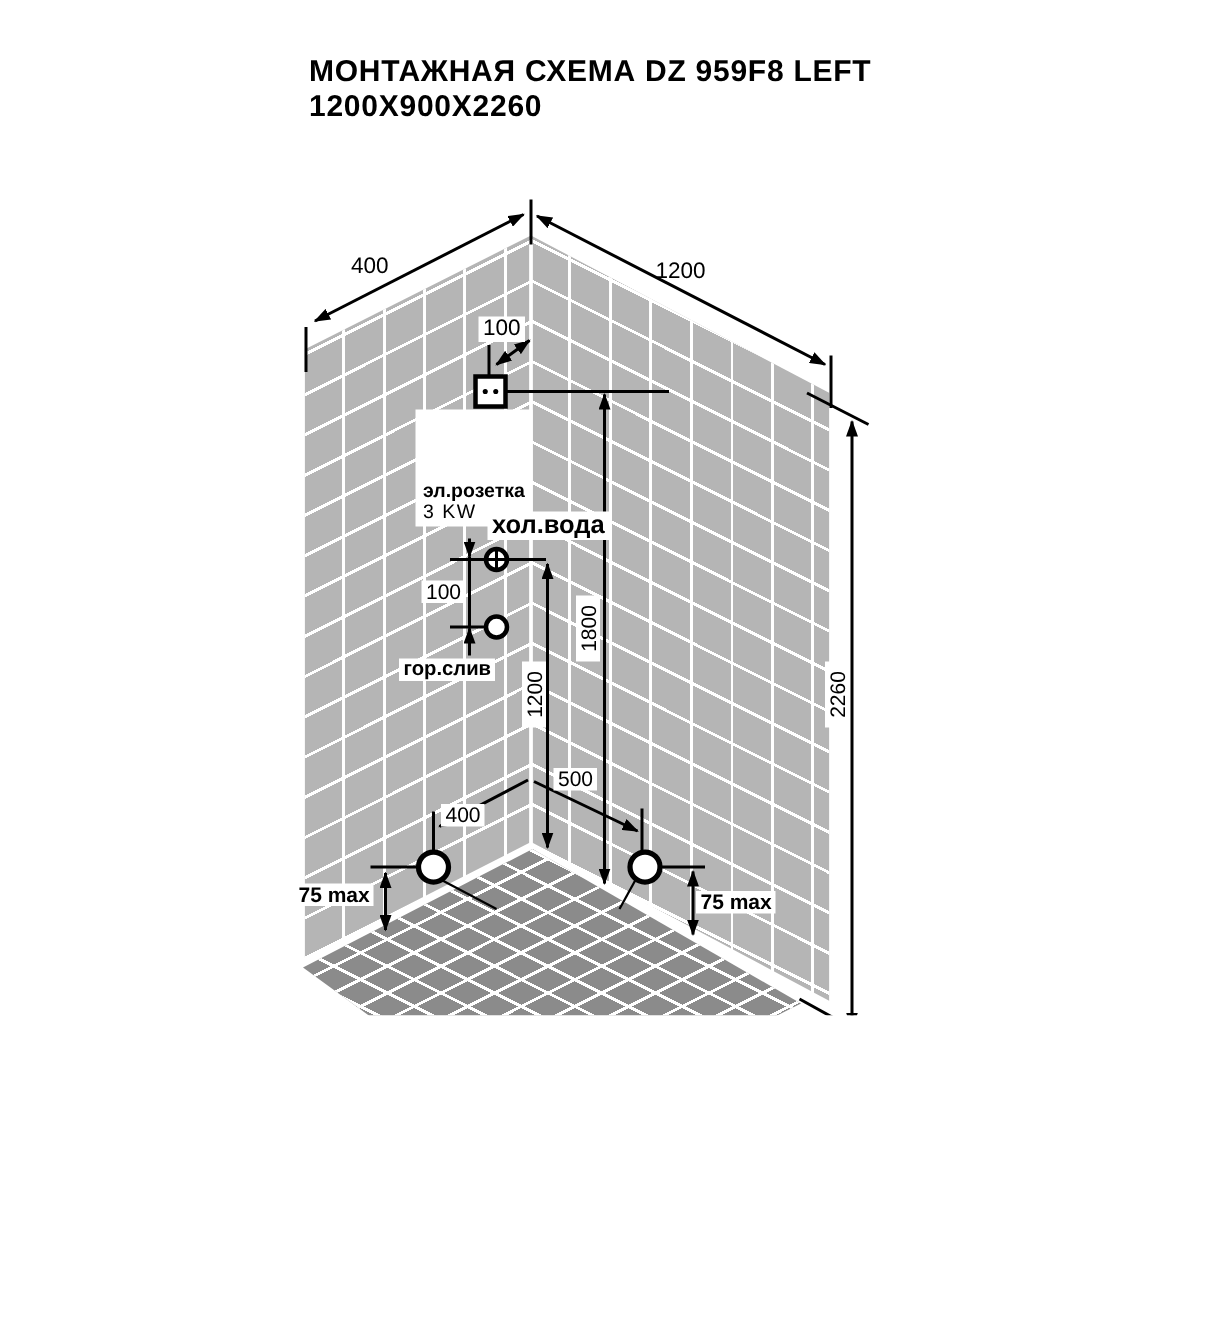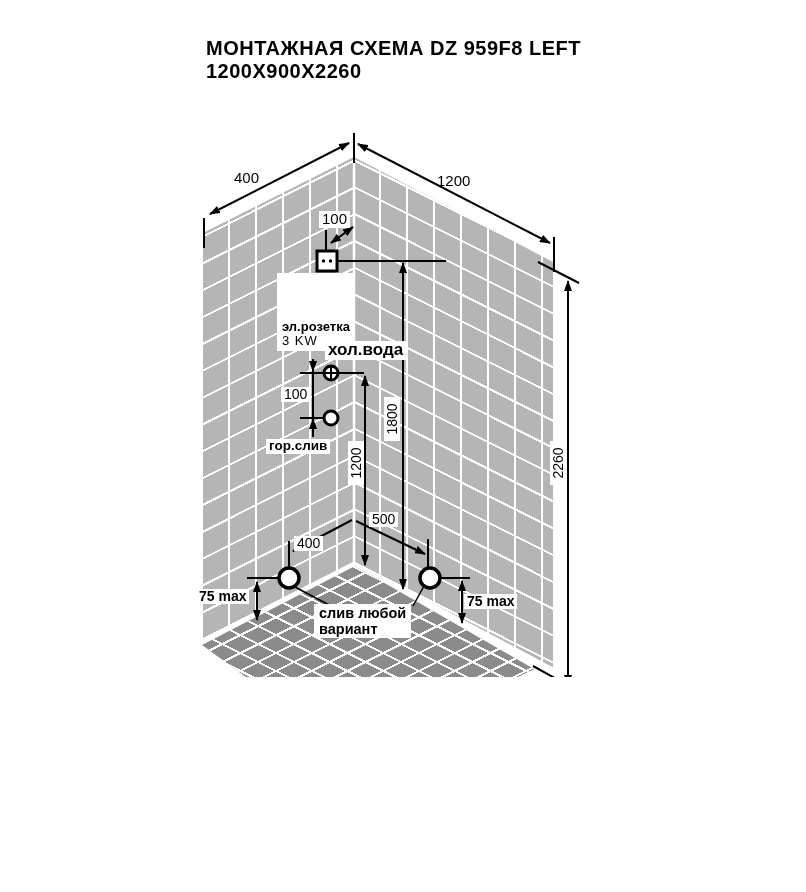--- a/index.html
+++ b/index.html
@@ -133,18 +133,14 @@
   <div class="lbl rot" style="left:370px;top:411px;">1800</div>
   <div class="lbl rot" style="left:334px;top:455px;">1200</div>
   <div class="lbl rot" style="left:536px;top:455px;">2260</div>
 
   <div class="lbl num wbg" style="left:294px;top:536px;font-size:14px;">400</div>
   <div class="lbl num wbg" style="left:369px;top:512px;font-size:14px;">500</div>
 
   <div class="lbl wbg bold" style="left:196px;top:589px;font-size:14px;">75 max</div>
   <div class="lbl wbg bold" style="left:464px;top:594px;font-size:14px;">75 max</div>
 
-  <div id="drain-label" class="lbl">
-    <div>слив любой</div>
-    <div>вариант</div>
-  </div>
 
 </div>
 
 </body></html>

